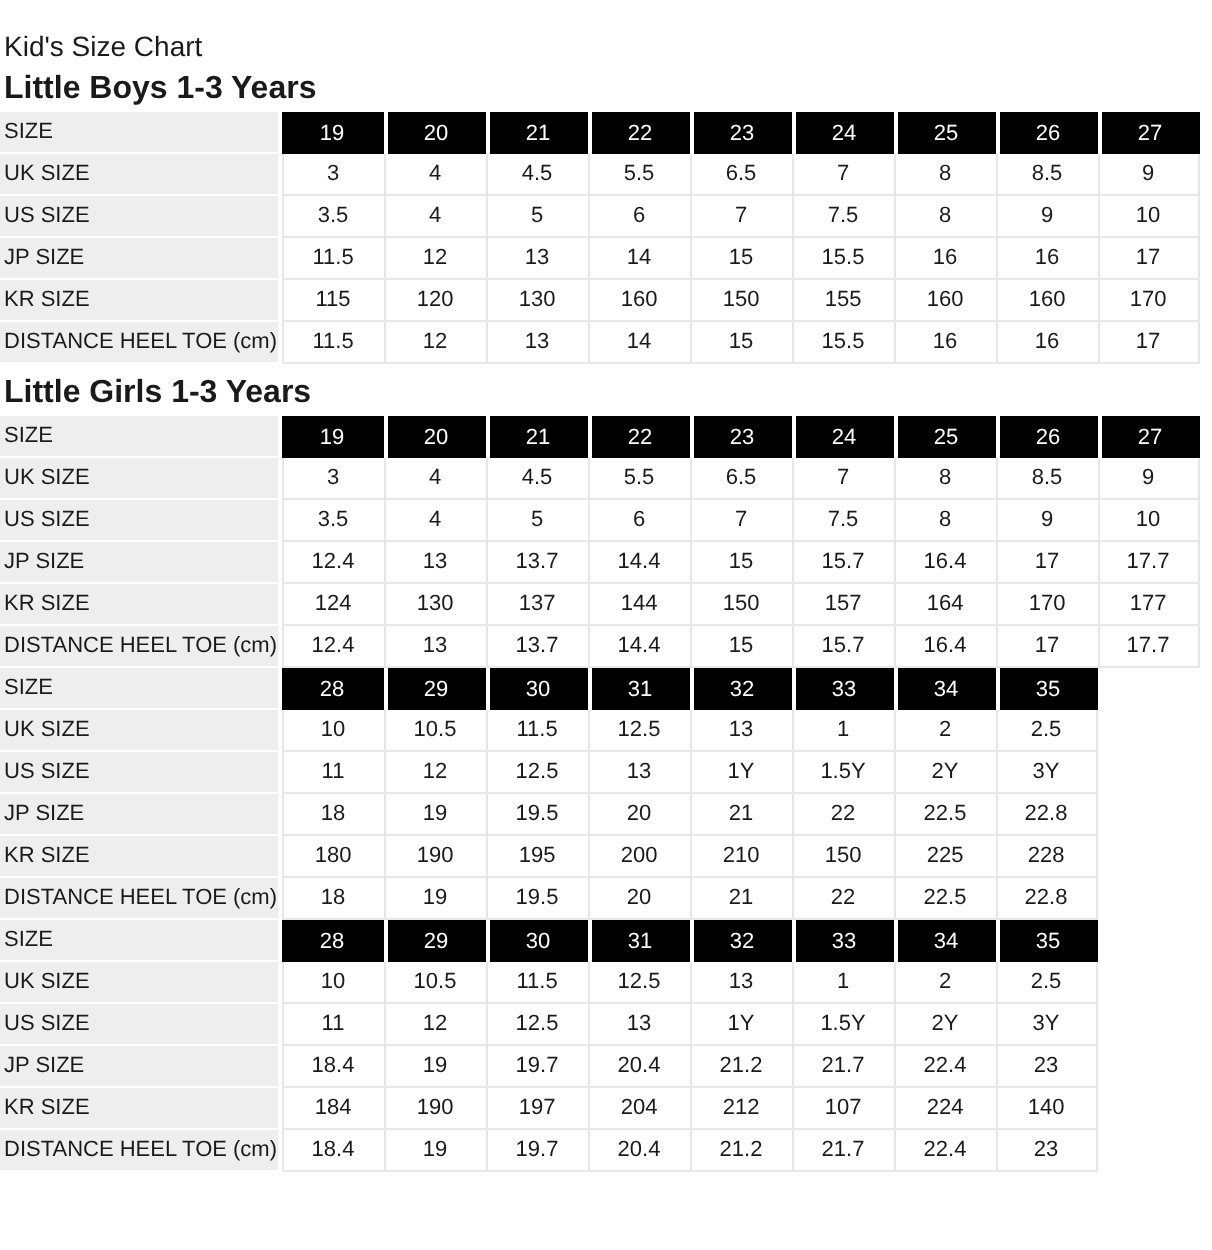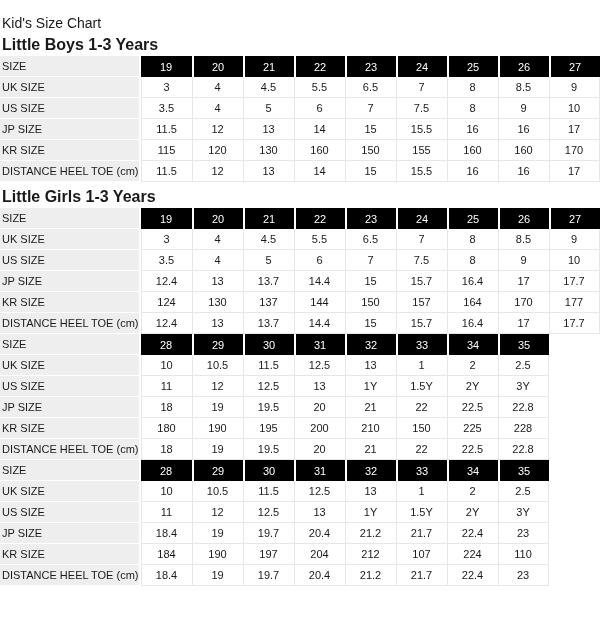--- a/index.html
+++ b/index.html
@@ -348,21 +348,21 @@
         </tr>
         <tr>
           <th class="row-label">KR SIZE</th>
           <td class="val">184</td>
           <td class="val">190</td>
           <td class="val">197</td>
           <td class="val">204</td>
           <td class="val">212</td>
           <td class="val">107</td>
           <td class="val">224</td>
-          <td class="val">110</td>
+          <td class="val">140</td>
         </tr>
         <tr>
           <th class="row-label">DISTANCE HEEL TOE (cm)</th>
           <td class="val">18.4</td>
           <td class="val">19</td>
           <td class="val">19.7</td>
           <td class="val">20.4</td>
           <td class="val">21.2</td>
           <td class="val">21.7</td>
           <td class="val">22.4</td>

